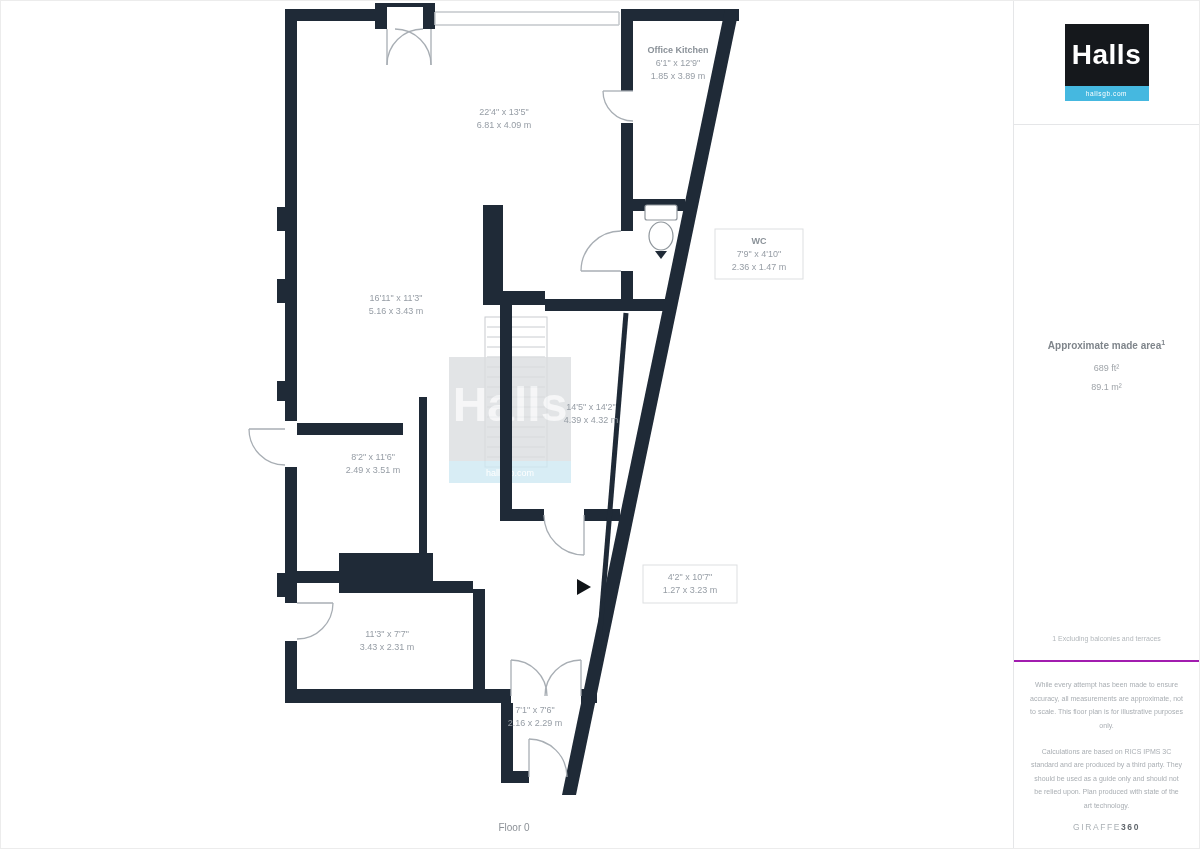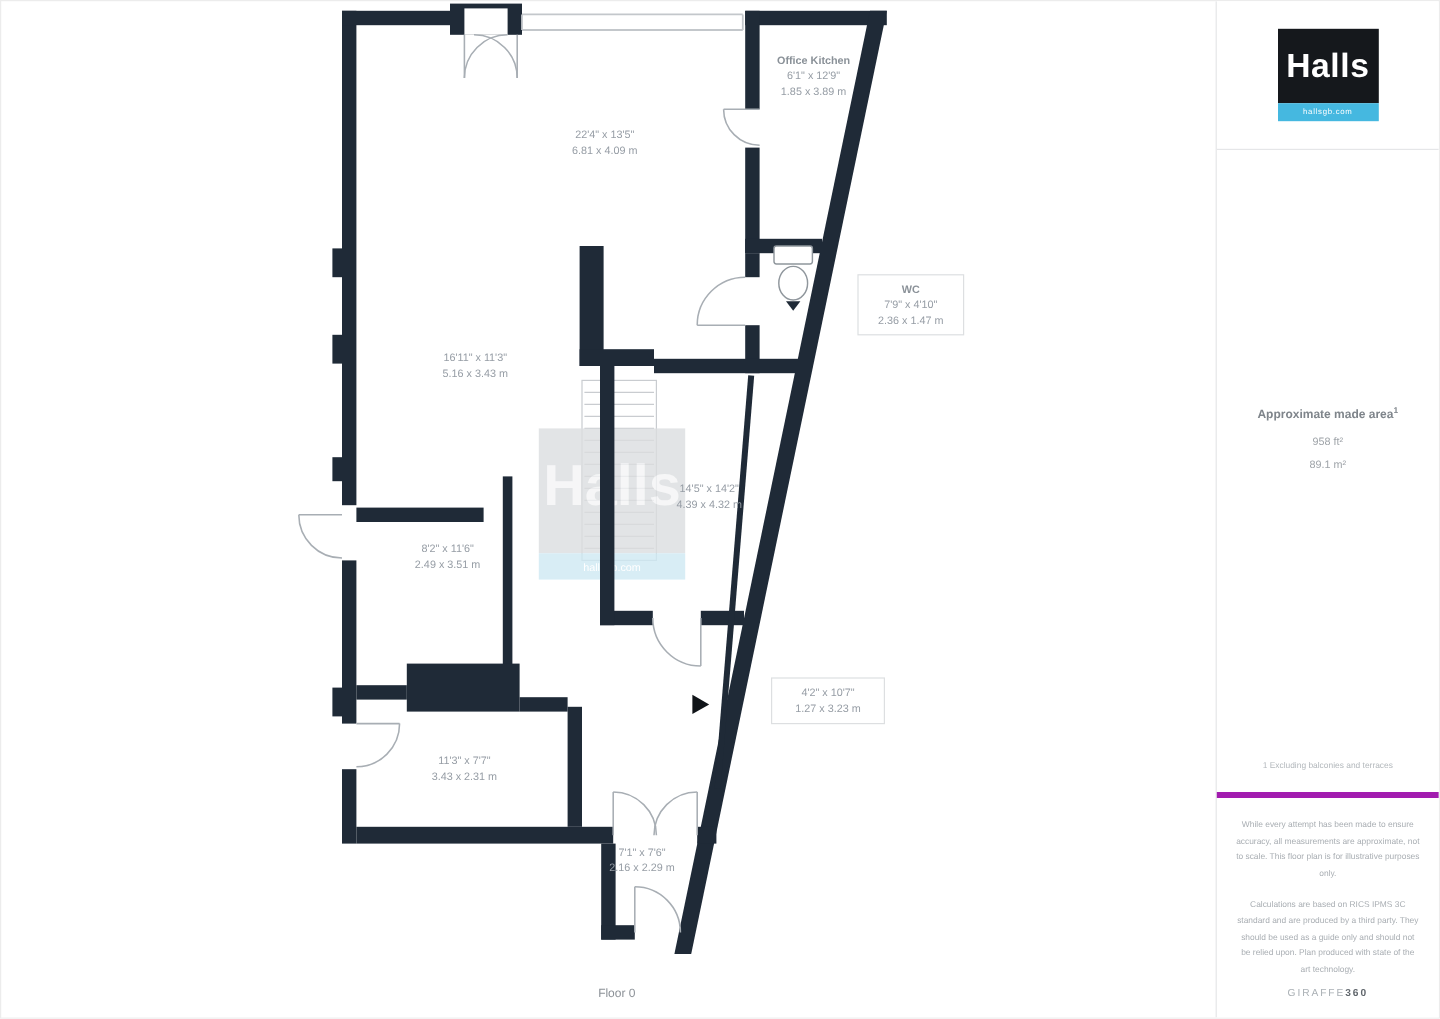--- a/index.html
+++ b/index.html
@@ -30,21 +30,21 @@
   .area-section{flex:1;position:relative;}
   .area-block{position:absolute;top:214px;left:0;right:0;text-align:center;}
   .area-title{font-size:10px;font-weight:600;color:#7f858b;margin-bottom:12px;}
   .area-title sup{font-size:7px;}
   .area-val{font-size:9px;color:#9fa4a9;margin-top:9px;}
   .footnote{
     position:absolute;bottom:18px;left:0;right:0;text-align:center;
     font-size:7px;color:#b3b8bc;
   }
   .disclaimer-section{
-    height:188px;border-top:5px solid #a21caf;box-sizing:border-box;
+    height:188px;border-top:2px solid #a21caf;box-sizing:border-box;
     padding:16px 16px 0 16px;position:relative;text-align:center;
   }
   .disclaimer{font-size:7px;color:#a9aeb3;line-height:1.95;margin:0 0 12px 0;}
   .powered{
     position:absolute;bottom:16px;left:0;right:0;text-align:center;
     font-size:8.5px;color:#aab0b5;letter-spacing:1.6px;
   }
   .powered b{color:#60666c;letter-spacing:1.6px;}
   .lbl{fill:#969da5;font-size:9px;font-family:"Liberation Sans",sans-serif;}
   .lblname{fill:#8a9198;font-size:9px;font-weight:bold;font-family:"Liberation Sans",sans-serif;}
@@ -220,21 +220,21 @@
     <div class="logo-section">
       <div class="halls-logo">
         <div class="logo-black">Halls</div>
         <div class="logo-bar">hallsgb.com</div>
       </div>
     </div>
 
     <div class="area-section">
       <div class="area-block">
         <div class="area-title"><span>Approximate made area</span><sup>1</sup></div>
-        <div class="area-val">958 ft²</div>
+        <div class="area-val">689 ft²</div>
         <div class="area-val">89.1 m²</div>
       </div>
       <div class="footnote">1 Excluding balconies and terraces</div>
     </div>
 
     <div class="disclaimer-section">
       <p class="disclaimer">While every attempt has been made to ensure accuracy, all measurements are approximate, not to scale. This floor plan is for illustrative purposes only.</p>
       <p class="disclaimer">Calculations are based on RICS IPMS 3C standard and are produced by a third party. They should be used as a guide only and should not be relied upon. Plan produced with state of the art technology.</p>
       <div class="powered"><span>GIRAFFE</span><b>360</b></div>
     </div>

